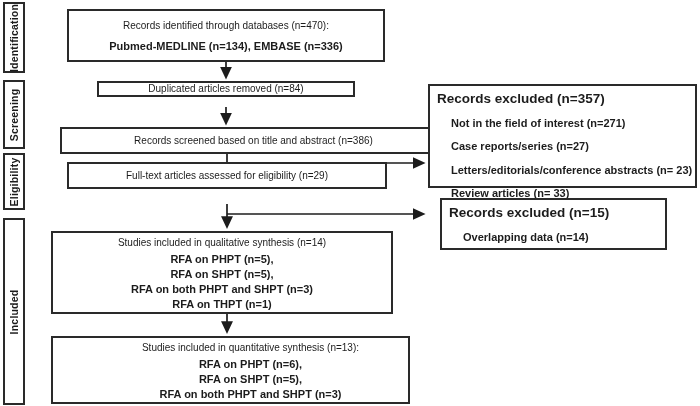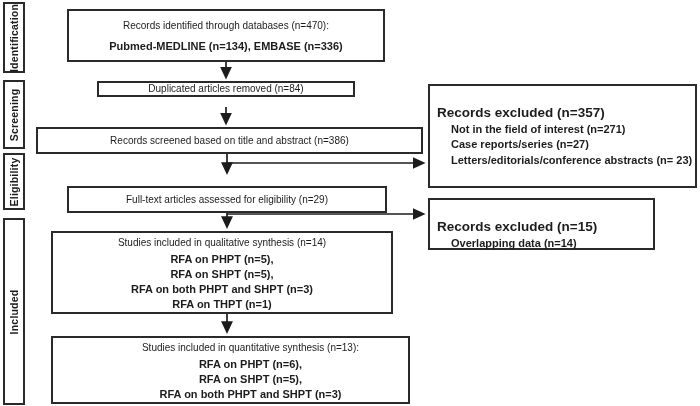--- a/index.html
+++ b/index.html
@@ -66,43 +66,44 @@
   .box .sub {
     font-size: 11px;
     font-weight: 700;
     white-space: nowrap;
     line-height: 15px;
     text-align: right;
   }
   .box-identified   { left: 67px;  top: 9px;   width: 318px; height: 53px; }
   .box-identified .title { margin-bottom: 4px; }
   .box-duplicates   { left: 97px;  top: 81px;  width: 258px; height: 16px; }
-  .box-screened     { left: 36px;  top: 127px; width: 387px; height: 27px; }
-  .box-fulltext     { left: 67px;  top: 186px; width: 320px; height: 27px; }
+  .box-screened     { left: 60px;  top: 127px; width: 387px; height: 27px; }
+  .box-fulltext     { left: 67px;  top: 162px; width: 320px; height: 27px; }
   .box-qualitative  { left: 51px;  top: 231px; width: 342px; height: 83px; }
   .box-quantitative { left: 51px;  top: 336px; width: 359px; height: 68px; padding-left: 40px; }
 
   .box-excluded {
     align-items: flex-start;
     justify-content: flex-start;
-    padding: 17px 4px 0 7px;
+    padding: 3px 4px 0 7px;
+    gap: 8px;
   }
   .box-excluded .title {
     font-size: 13.5px;
     font-weight: 700;
     line-height: 19px;
     text-align: left;
   }
   .box-excluded .sub {
     text-align: left;
     margin-left: 14px;
     line-height: 15.4px;
   }
   .box-excluded1 { left: 428px; top: 84px;  width: 269px; height: 104px; }
-  .box-excluded2 { left: 428px; top: 198px; width: 227px; height: 52px; }
+  .box-excluded2 { left: 440px; top: 198px; width: 227px; height: 52px; }
 </style>
 </head>
 <body>
 
 <div class="canvas">
 
   <svg class="connectors" viewBox="0 0 700 406" xmlns="http://www.w3.org/2000/svg">
     <defs>
       <marker id="arrowhead" markerWidth="9" markerHeight="8" refX="6" refY="3.5" orient="auto">
         <path d="M0,0 L7.5,3.5 L0,7 Z" fill="#1c1c1c"></path>
@@ -160,20 +161,21 @@
     <div class="sub">RFA on PHPT (n=6),</div>
     <div class="sub">RFA on SHPT (n=5),</div>
     <div class="sub">RFA on both PHPT and SHPT (n=3)</div>
   </div>
 
   <div class="box box-excluded box-excluded1">
     <div class="title">Records excluded (n=357)</div>
     <div class="sub">Not in the field of interest (n=271)</div>
     <div class="sub">Case reports/series (n=27)</div>
     <div class="sub">Letters/editorials/conference abstracts (n= 23)</div>
+    <div class="sub">Review articles (n= 33)</div>
   </div>
 
   <div class="box box-excluded box-excluded2">
     <div class="title">Records excluded (n=15)</div>
     <div class="sub">Overlapping data (n=14)</div>
   </div>
 
 </div>
 
 </body></html>

